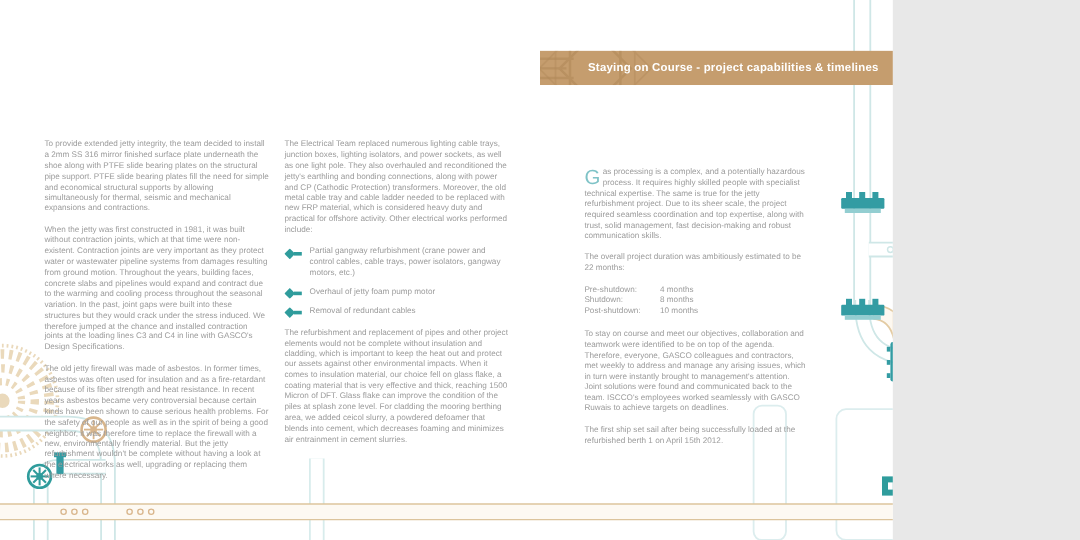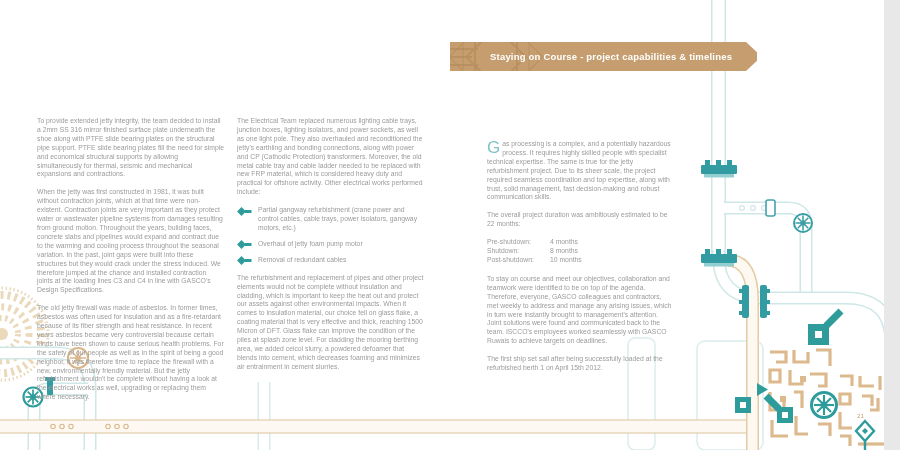--- a/index.html
+++ b/index.html
@@ -1,17 +1,17 @@
 <!DOCTYPE html>
 <html><head>
 <meta charset="utf-8">
 <style>
   html,body { margin:0; padding:0; background:#e8e8e8; }
   .spread {
-    position:relative; width:884px; height:450px; background:#ffffff;
+    position:relative; width:744px; height:450px; background:#ffffff;
     overflow:hidden; font-family:"Liberation Sans", sans-serif;
   }
   .decor { position:absolute; left:0; top:0; width:900px; height:450px; }
 
   
   .col {
     position:absolute; width:187px; font-size:6.8px; line-height:8.9px;
     color:#9b9b9b; text-align:left;
   }
   .col p { margin:0 0 9px 0; }

